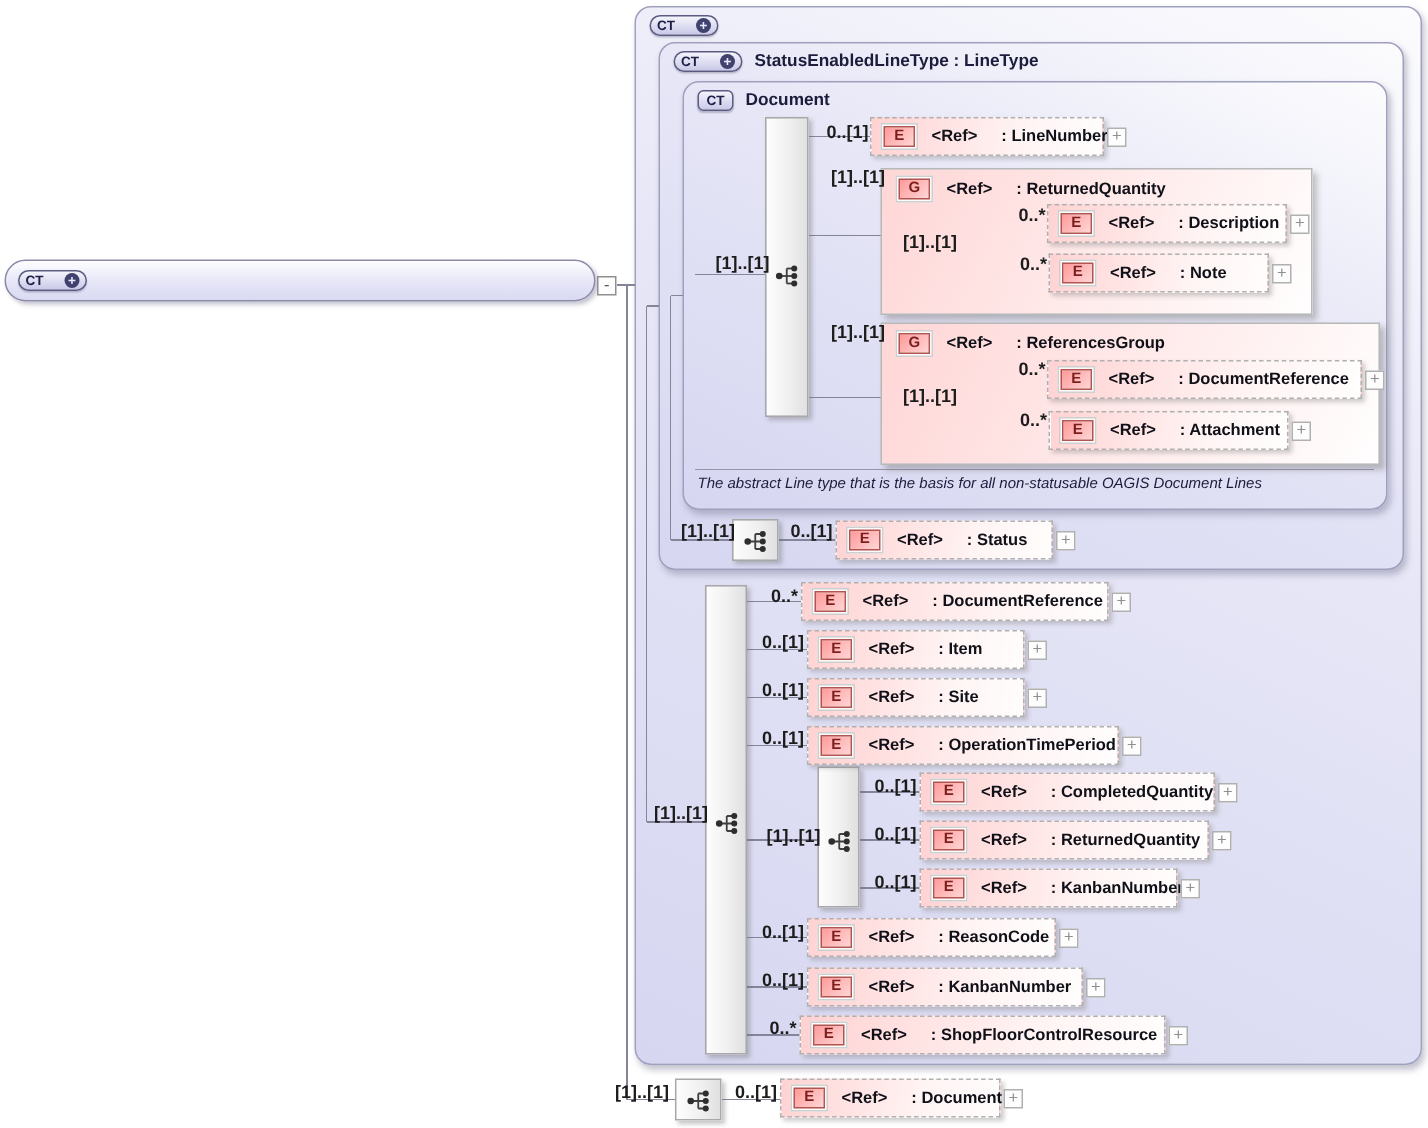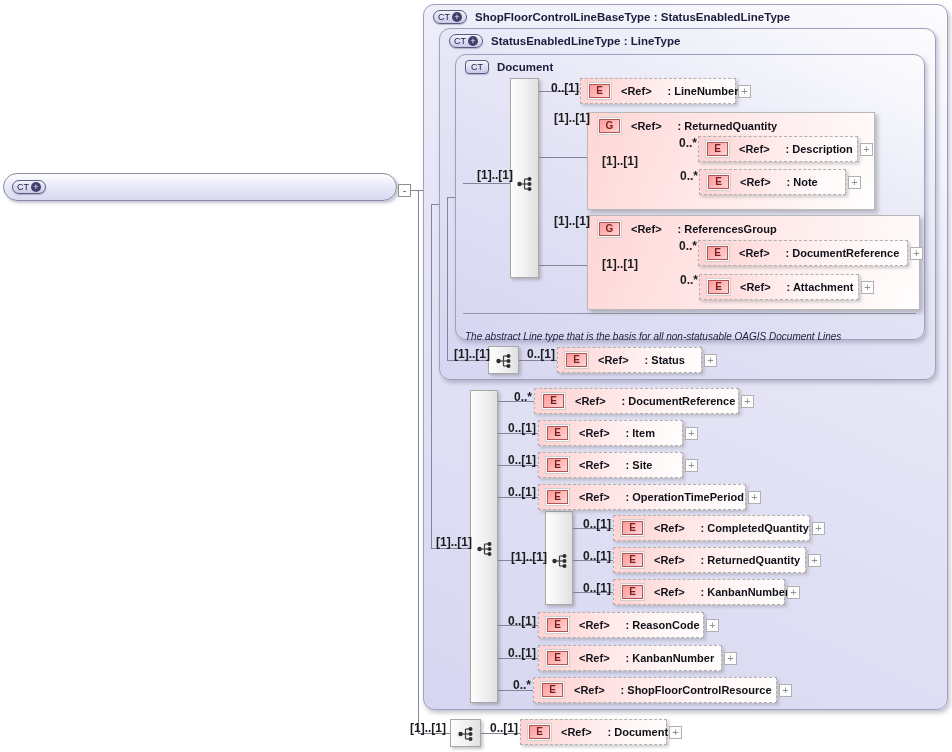--- a/index.html
+++ b/index.html
@@ -6,23 +6,23 @@
   .canvas{position:relative;width:952px;height:752px;background:#ffffff;
           font-family:"Liberation Sans",sans-serif;overflow:hidden;}
 
   
   .ct-container{position:absolute;border:1px solid #9f9fbe;border-radius:11px;
     background:linear-gradient(205deg,#fcfcfe 0%,#e7e7f7 40%,#d6d6f1 100%);
     box-shadow:2px 3px 4px rgba(125,125,150,.45);box-sizing:border-box;}
   .ct-head{display:flex;align-items:center;gap:8px;padding:5px 9px;
     font-weight:bold;font-size:11.5px;color:#1c1c3c;white-space:nowrap;}
 
-  .ct-badge{display:inline-flex;align-items:center;gap:2px;border:1px solid #5c5c82;
+  .ct-badge{display:inline-flex;align-items:center;gap:14px;border:1px solid #5c5c82;
     border-radius:9px;padding:1px 4px;background:linear-gradient(#f4f4fc,#c9c9e8);
-    font-size:9px;font-weight:normal;color:#20204a;box-shadow:0 1px 1px rgba(90,90,120,.35);}
+    font-size:9px;font-weight:bold;color:#20204a;box-shadow:0 1px 1px rgba(90,90,120,.35);}
   .ct-badge.plain{border-radius:4px;padding:1px 5px;}
   .plus-circle{width:10px;height:10px;border-radius:50%;background:#41416e;
     color:#e9e9ff;font-size:9px;line-height:10px;text-align:center;display:inline-block;}
   .plus-circle::before{content:"+";}
 
   
   .root-node{position:absolute;left:3px;top:173px;width:394px;height:28px;
     border:1px solid #8a8aa8;border-radius:14px;
     background:linear-gradient(180deg,#fdfdff 0%,#e6e6f7 55%,#d9d9f2 100%);
     box-shadow:2px 2px 3px rgba(125,125,150,.45);display:flex;align-items:center;
@@ -58,39 +58,38 @@
   .seq-box{position:absolute;border:1px solid #a8a8a8;box-sizing:border-box;
     background:linear-gradient(to right,#fdfdfd 0%,#f0f0f0 55%,#e0e0e0 100%);
     box-shadow:2px 2px 3px rgba(110,110,110,.4);}
   .seq-glyph line{stroke:#3f3f3f;stroke-width:1.2;}
   .seq-glyph circle{fill:#2e2e2e;}
 
   
   .card{position:absolute;width:32px;font-size:12px;font-weight:bold;
     color:#1c1c1c;text-align:right;white-space:nowrap;}
 
-  .annotation{position:absolute;left:465px;top:331px;width:445px;font-size:10px;
+  .annotation{position:absolute;left:465px;top:317px;width:445px;font-size:10px;
     font-style:italic;color:#1c1c3c;white-space:nowrap;}
 
   .wires{position:absolute;left:0;top:0;}
   .wires line{stroke:#85859a;stroke-width:1;shape-rendering:crispEdges;}
   .wires line.sep{stroke:#9595aa;}
 </style>
 </head>
 <body>
 
 <div class="canvas">
 
   <div class="ct-container" style="left:423px;top:4px;width:525px;height:706px;">
     <div class="ct-head">
       <span class="ct-badge">
           <span>CT</span>
           <span class="plus-circle"></span>
         </span>
-      <span>ShopFloorControlLineBaseType : StatusEnabledLineType</span>
     </div>
   </div>
 
   <div class="ct-container" style="left:439px;top:28px;width:497px;height:352px;">
     <div class="ct-head">
       <span class="ct-badge">
           <span>CT</span>
           <span class="plus-circle"></span>
         </span>
       <span>StatusEnabledLineType : LineType</span>

